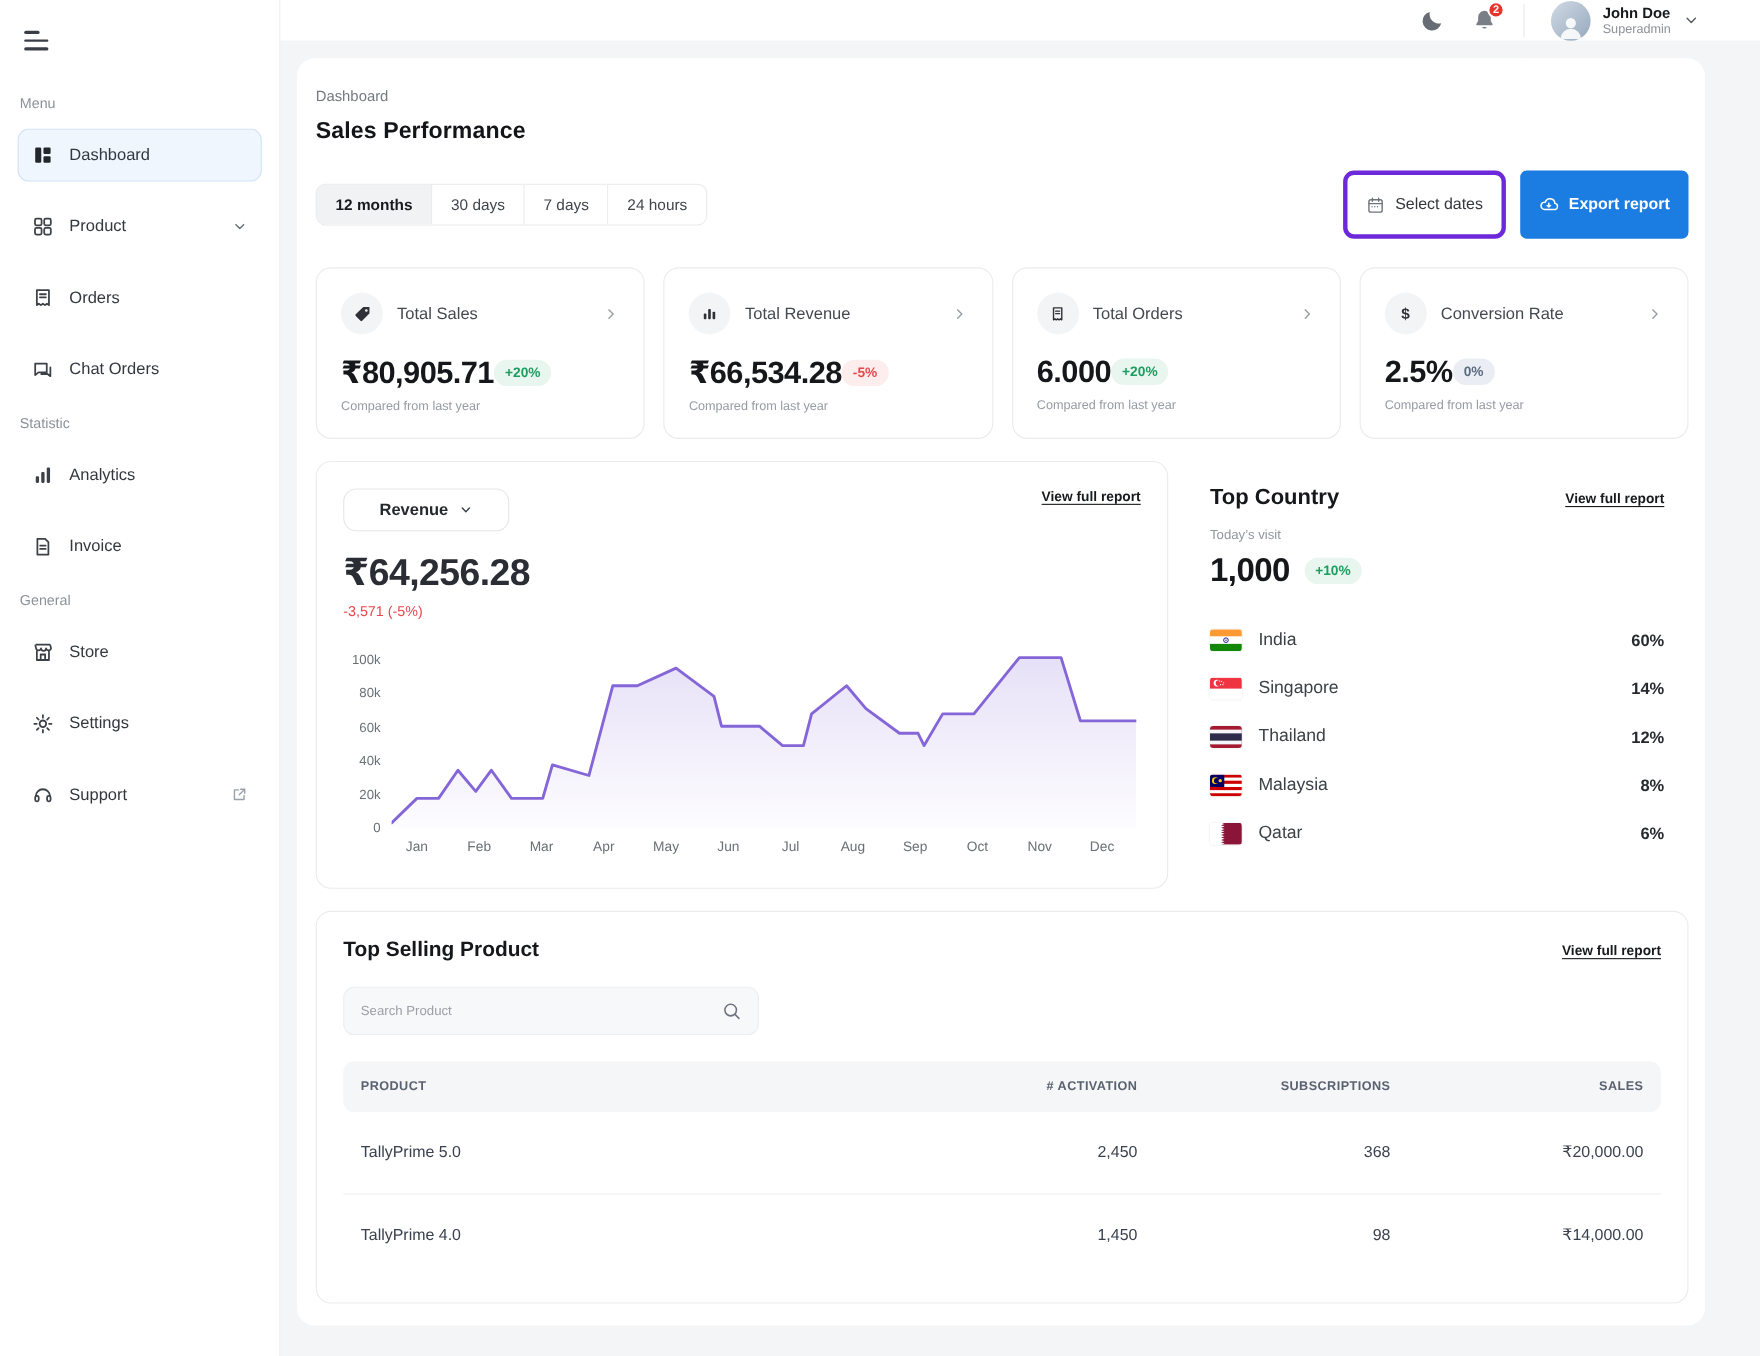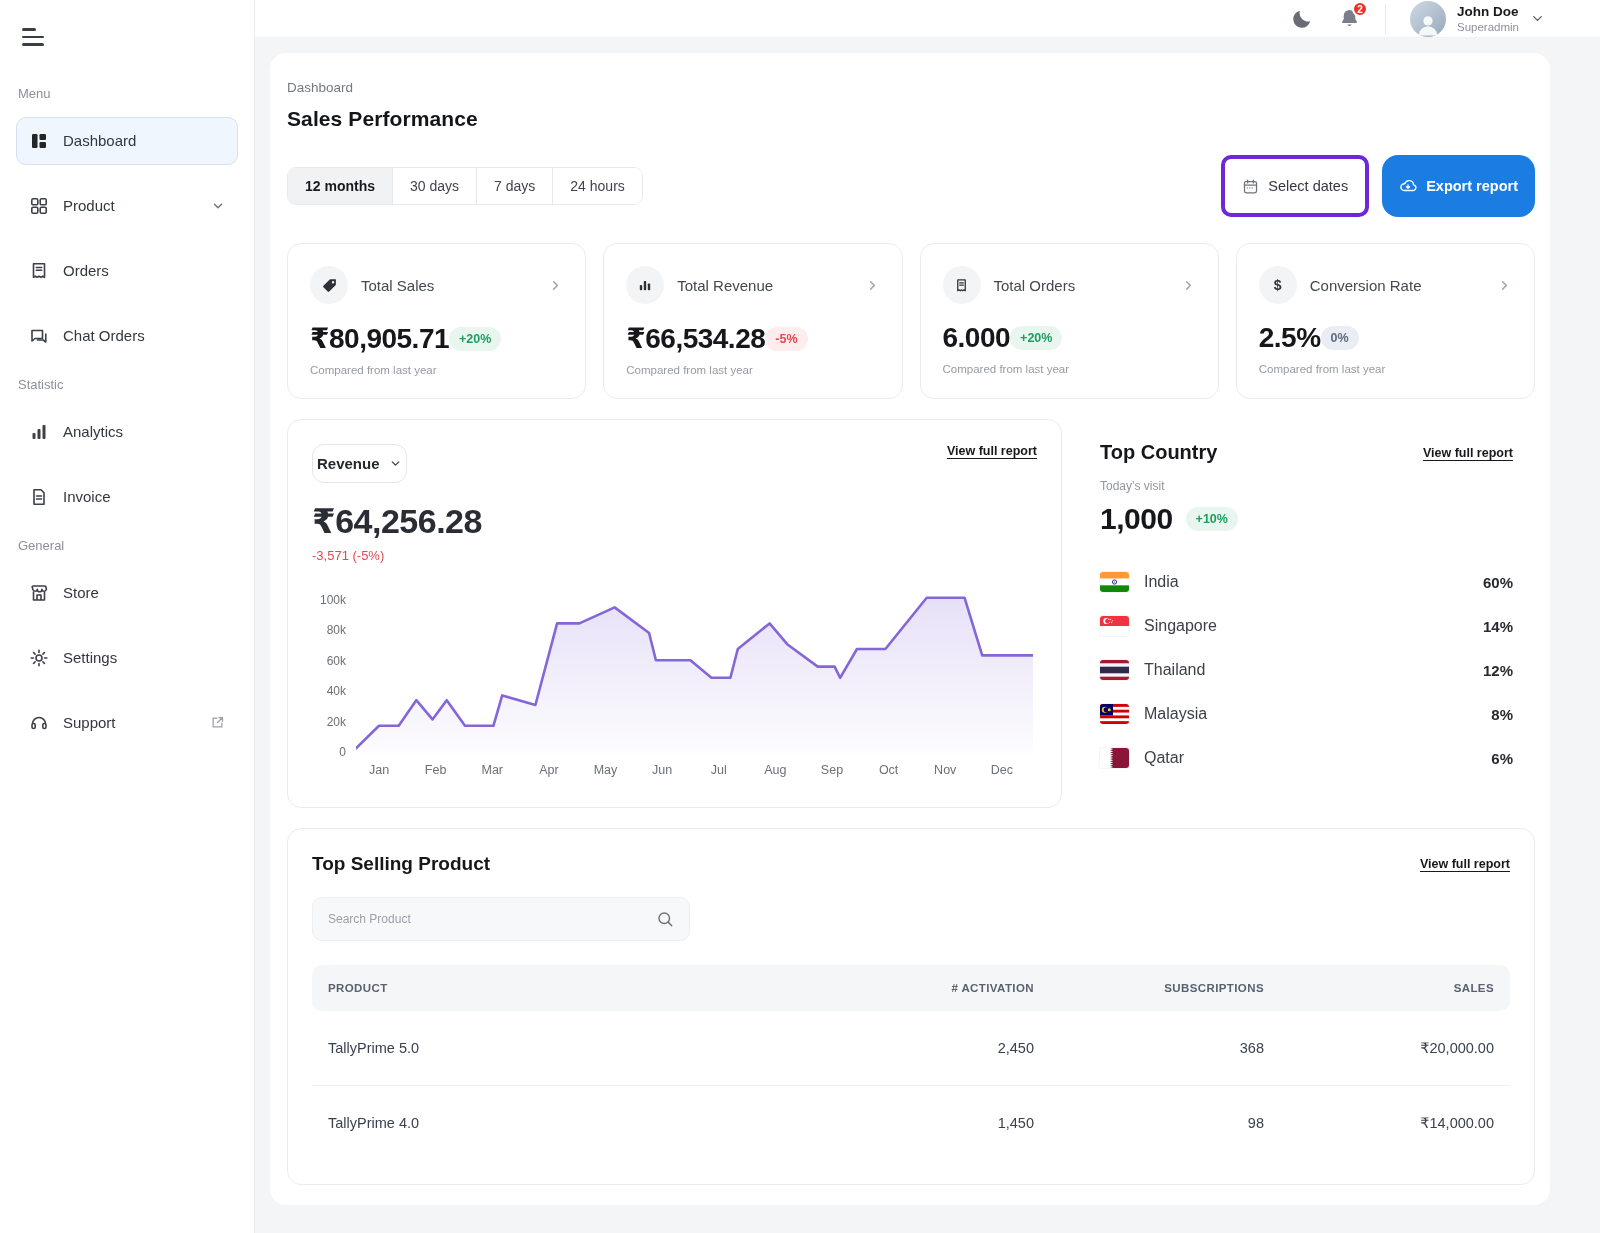--- a/index.html
+++ b/index.html
@@ -46,21 +46,21 @@
   .breadcrumb { font-size:13.5px; color:#75797f; }
   .page-title { font-size:21px; font-weight:800; color:#131519; margin-top:12px; letter-spacing:.1px; }
   .controls-row { display:flex; align-items:center; justify-content:space-between; margin-top:24px; }
   .tabs { display:flex; border:1px solid #e7e9ec; border-radius:9px; overflow:hidden; background:#fff; }
   .tab { padding:10px 17px; font-size:14px; color:#40454c; background:#fff; border:none; border-right:1px solid #e7e9ec; cursor:pointer; font-family:inherit; }
   .tab:last-child { border-right:none; }
   .tab.active { background:#f1f2f4; font-weight:700; color:#17191d; }
   .right-btns { display:flex; gap:13px; }
   .btn-outline { display:flex; align-items:center; gap:9px; background:#fff; border:4px solid #6d28d9; border-radius:10px;
     padding:4px 17px; font-size:14.5px; color:#33373e; cursor:pointer; font-family:inherit;margin-left:40px; }
-  .btn-primary { display:flex; align-items:center; gap:9px; background:#1b7de2; border:none; border-radius:16px;
+  .btn-primary { display:flex; align-items:center; gap:9px; background:#1b7de2; border:none; border-radius:6px;
     padding:22px 17px; font-size:14.5px; font-weight:600; color:#fff; cursor:pointer; font-family:inherit; }
 
   
   .stats-row { display:grid; grid-template-columns:repeat(4,1fr); gap:17px; margin-top:26px; }
   .stat-card { border:1px solid #e9ebee; border-radius:14px; padding:22px; background:#fff; }
   .stat-head { display:flex; align-items:center; gap:13px; font-size:15px; color:#44484f; }
   .stat-icon { width:38px; height:38px; border-radius:50%; background:#f3f4f6; display:flex; align-items:center; justify-content:center; color:#2e3238; }
   .stat-chev { margin-left:auto; color:#9aa0a8; background:none; border:none; cursor:pointer; display:flex; }
   .stat-value-row { display:flex; align-items:center; margin-top:18px; }
   .stat-value { font-size:28px; font-weight:800; color:#15171b; letter-spacing:-.5px; }
@@ -68,21 +68,21 @@
   .pill.up { color:#1d9e5f; background:#e9f6ef; }
   .pill.down { color:#e5484d; background:#fdeded; }
   .pill.neutral { color:#5c6b80; background:#eaeef4; }
   .stat-note { font-size:11.5px; color:#979ba3; margin-top:9px; }
 
   
   .mid-row { display:flex; margin-top:20px; }
   .chart-card { width:775px; border:1px solid #e9ebee; border-radius:14px; padding:24px; background:#fff; flex-shrink:0; }
   .chart-head { display:flex; align-items:flex-start; justify-content:space-between; }
   .select-pill { display:flex; align-items:center; gap:9px; border:1px solid #e4e6e9; border-radius:12px; background:#fff;
-    padding:10px 4px; font-size:15px; font-weight:600; color:#24272c; cursor:pointer; font-family:inherit; }
+    padding:10px 32px; font-size:15px; font-weight:600; color:#24272c; cursor:pointer; font-family:inherit; }
   .report-link { font-size:12.5px; font-weight:600; color:#17191d; text-decoration:underline; text-underline-offset:3px; cursor:pointer; }
   .chart-value { font-size:34px; font-weight:800; color:#2a2d33; margin-top:18px; letter-spacing:-.5px; }
   .chart-delta { font-size:13px; color:#e5484d; margin-top:7px; }
   .chart-wrap { display:flex; gap:10px; margin-top:30px; }
   .y-axis { display:flex; flex-direction:column; justify-content:space-between; height:168px; width:34px;
     font-size:12px; color:#6b7077; text-align:right; padding-bottom:2px; }
   .plot { position:relative; width:677px; }
   .months { position:relative; height:20px; margin-top:10px; font-size:12.5px; color:#6b7077; }
   .month-label { position:absolute; transform:translateX(-50%); white-space:nowrap; }
 

